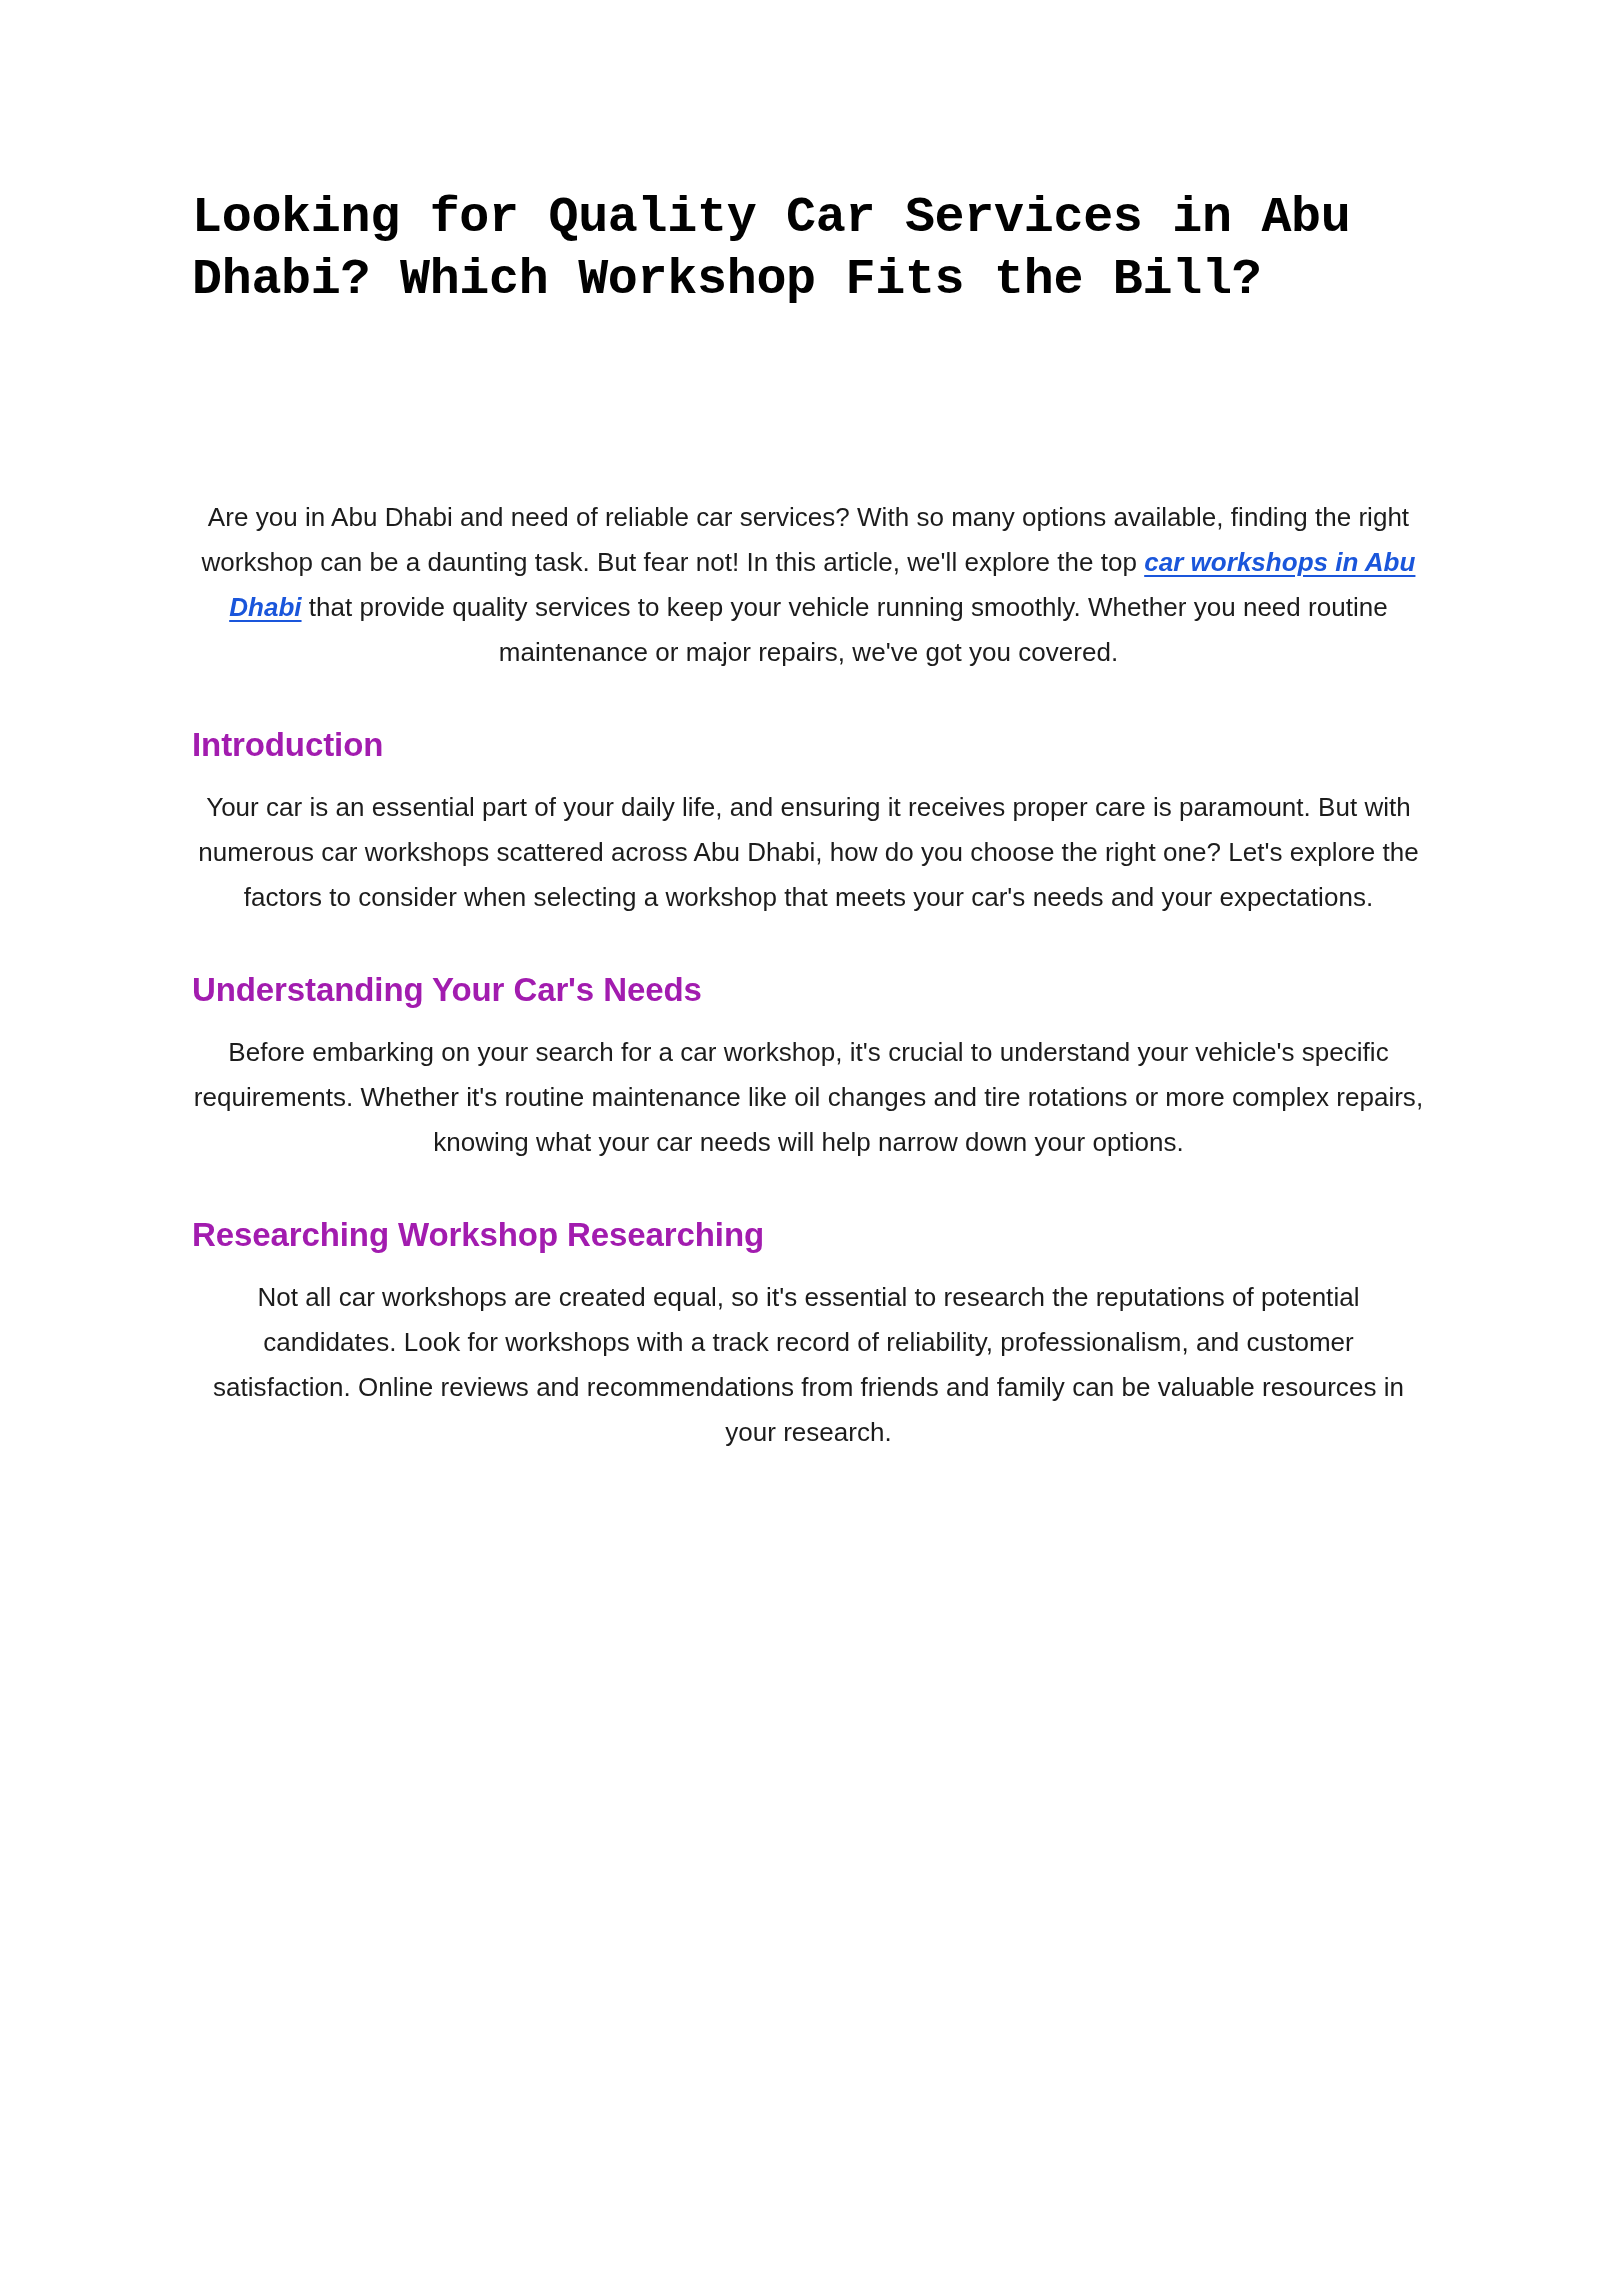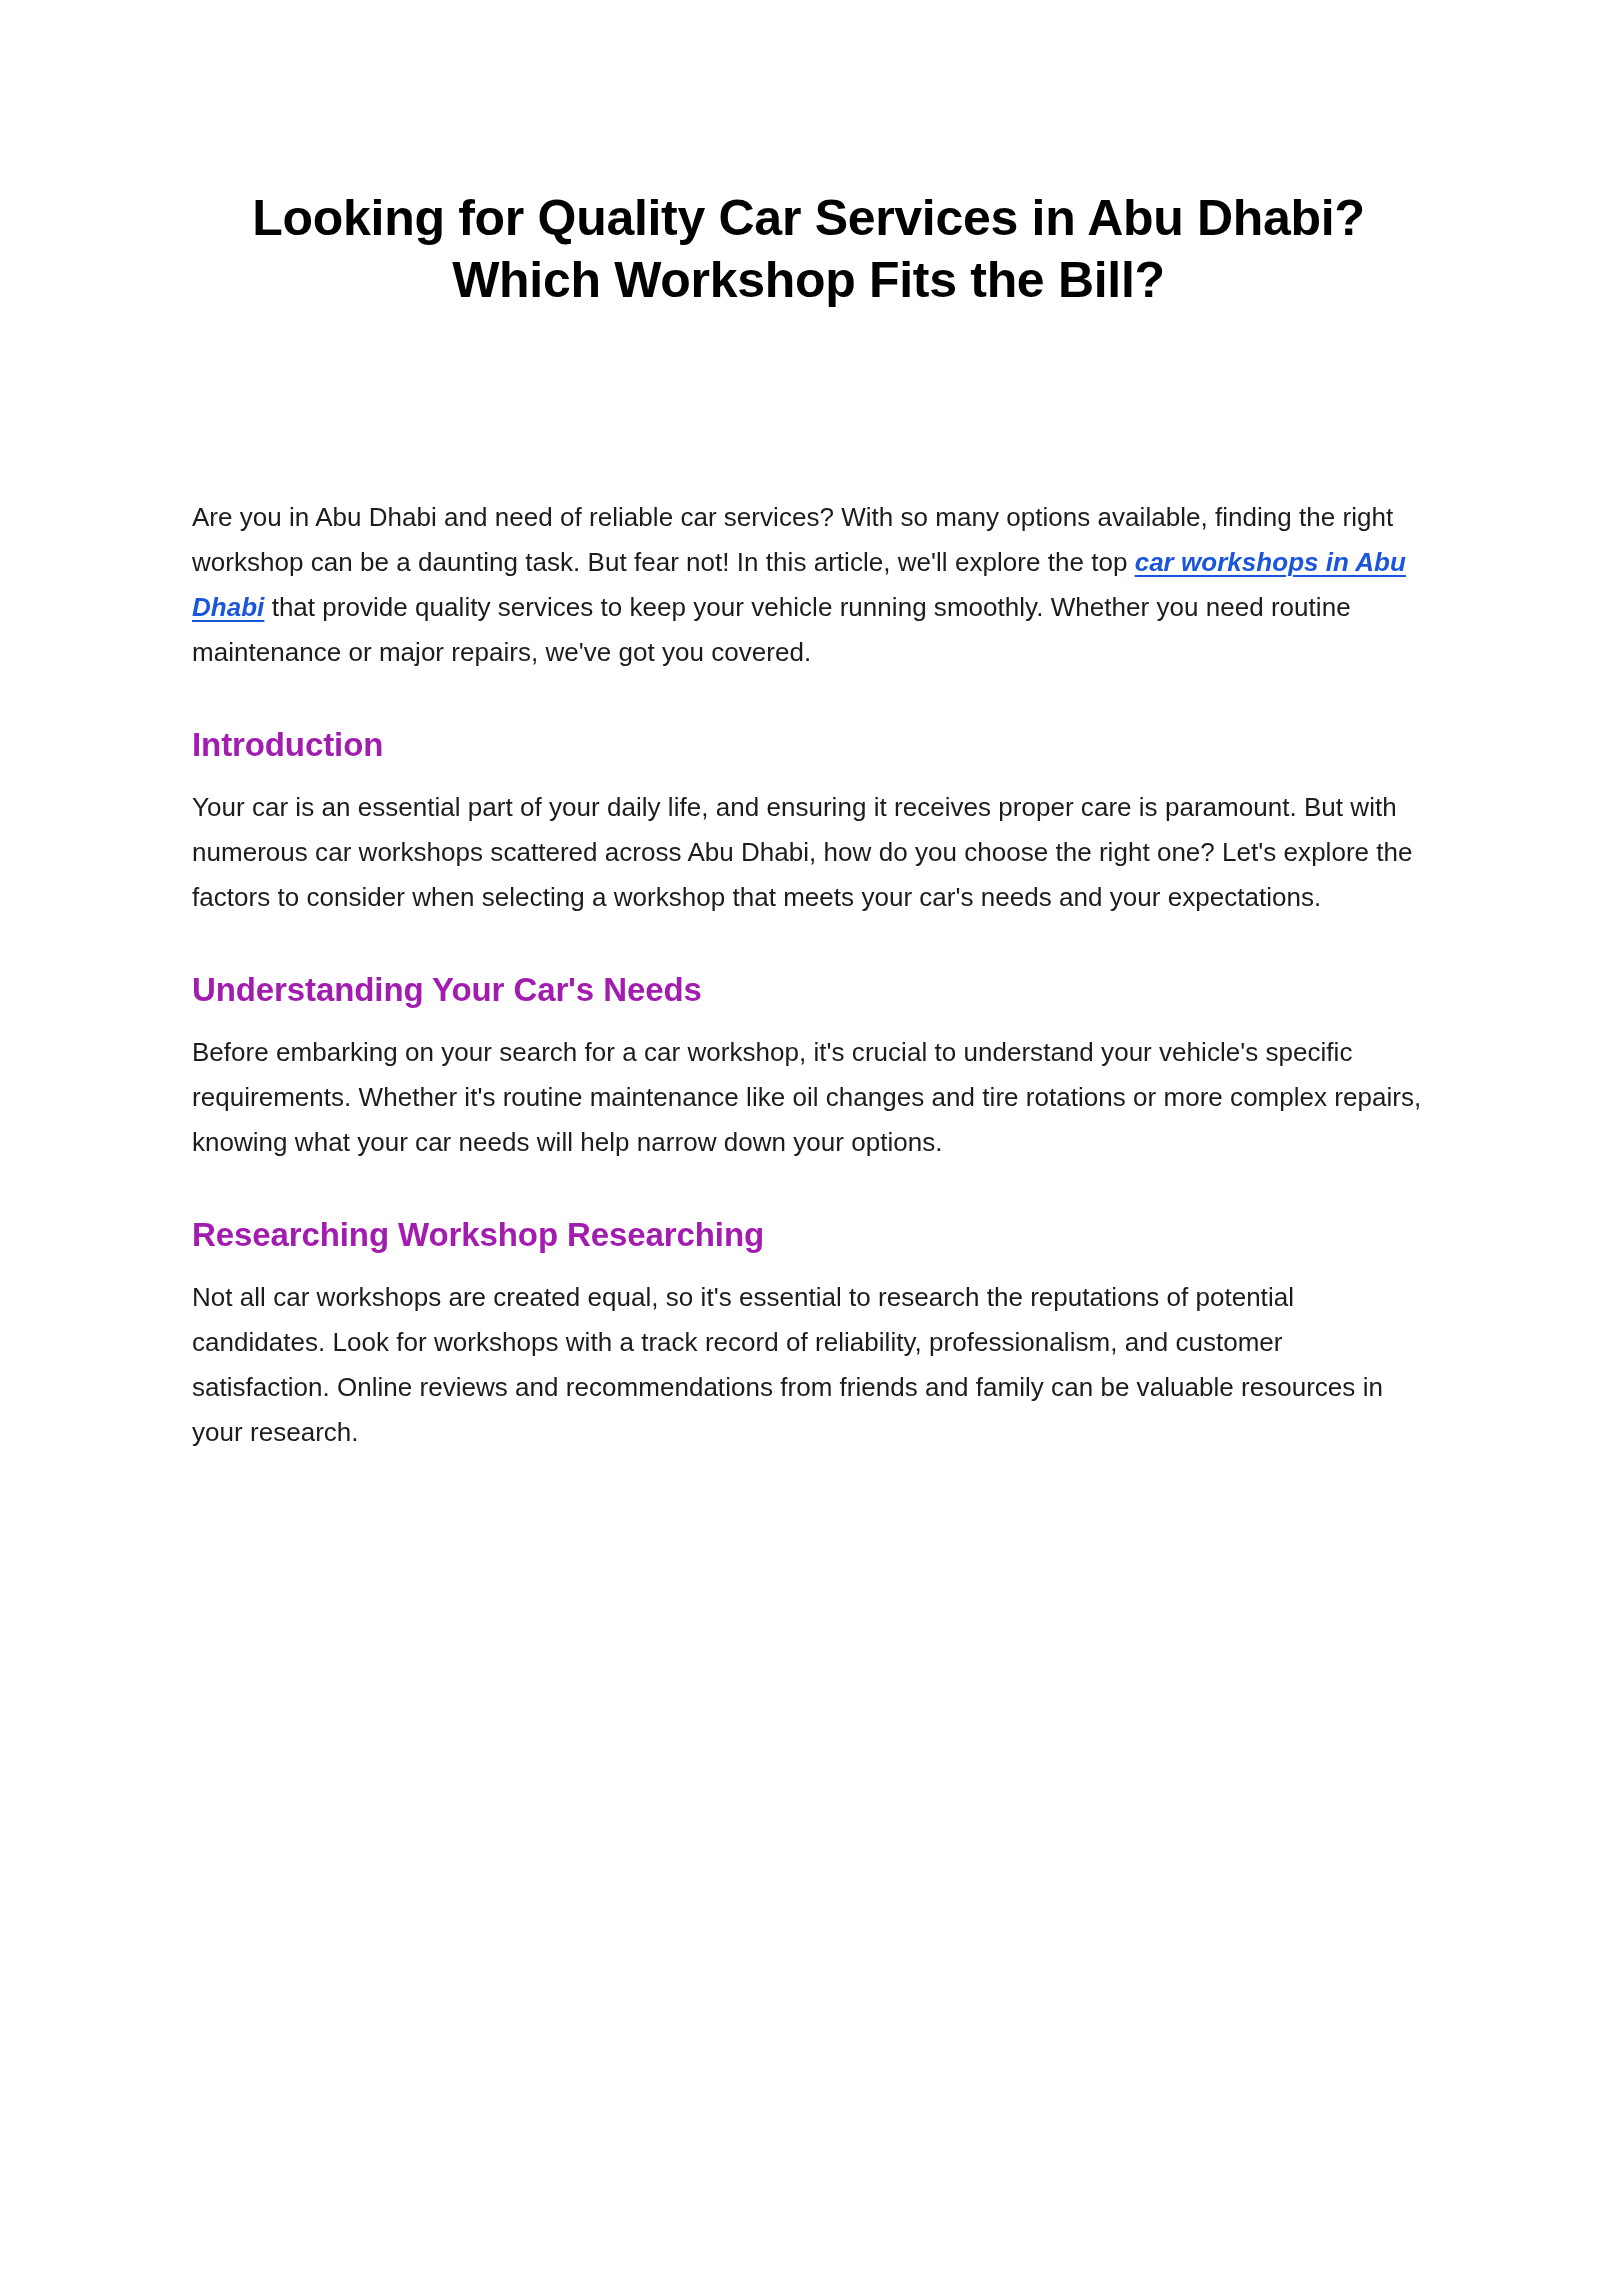--- a/index.html
+++ b/index.html
@@ -32,34 +32,34 @@
 
   
   .doc-title {
     margin: 0;
     padding: 0;
     padding-top: 187px;
     font-size: 50px;
     line-height: 1.24;
     font-weight: 800;
     letter-spacing: -0.3px;
-    text-align: center;
+    text-align: left;
     color: #010101;
-    font-family: Liberation Sans, sans-serif;
+    font-family: Liberation Mono, monospace;
   }
 
   
   .para {
     margin: 0;
     font-size: 26px;
     line-height: 45px;
     font-weight: 400;
     color: #1c1c1c;
     letter-spacing: 0.03px;
-    text-align: left;
+    text-align: center;
   }
 
   .lead {
     margin-top: 184px;
   }
 
   
   .section-heading {
     margin: 0;
     font-size: 33px;

